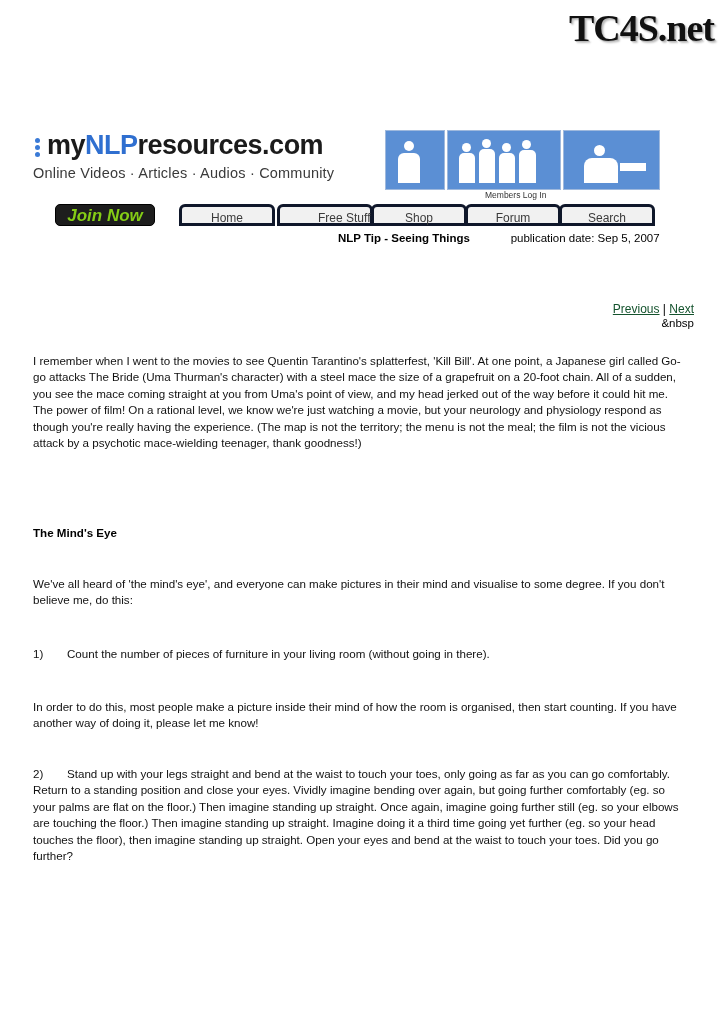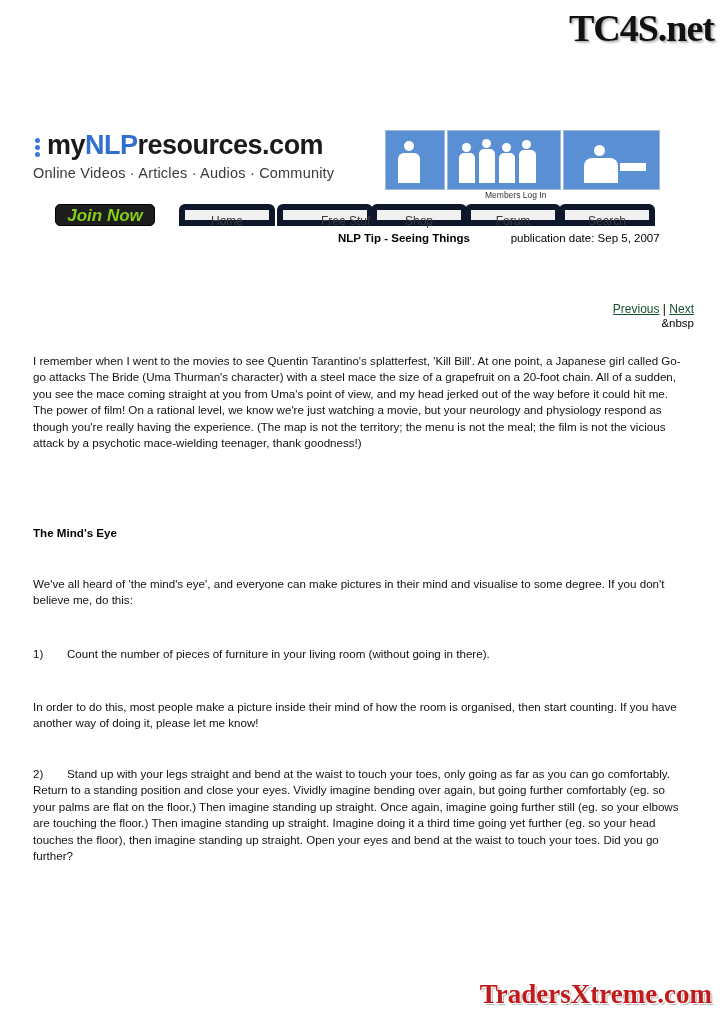--- a/index.html
+++ b/index.html
@@ -125,21 +125,21 @@
   }
   .nav-tab {
     position: absolute;
     top: 0;
     height: 22px;
     line-height: 22px;
     text-align: center;
     font-size: 12px;
     color: #3b3b3b;
     background: #f1f1f1;
-    border: 6px solid #0f172a;
+    border: 3px solid #0f172a;
     border-radius: 6px 6px 0 0;
     box-sizing: border-box;
     white-space: nowrap;
   }
   .nav-join {
     position: absolute;
     left: 22px;
     top: 0;
     width: 100px;
     height: 22px;
@@ -350,15 +350,14 @@
     <span class="indent-num">1)</span><span>Count the number of pieces of furniture in your living room (without going in there).</span>
   </div>
 
   <div class="para p4">In order to do this, most people make a picture inside their mind of how the room is organised, then start counting. If you have another way of doing it, please let me know!</div>
 
   <div class="para p5">
     <span class="indent-num">2)</span><span>Stand up with your legs straight and bend at the waist to touch your toes, only going as far as you can go comfortably. Return to a standing position and close your eyes. Vividly imagine bending over again, but going further comfortably (eg. so your palms are flat on the floor.) Then imagine standing up straight. Once again, imagine going further still (eg. so your elbows are touching the floor.) Then imagine standing up straight. Imagine doing it a third time going yet further (eg. so your head touches the floor), then imagine standing up straight. Open your eyes and bend at the waist to touch your toes. Did you go further?</span>
   </div>
 
 
-  <div class="tx-footer">TradersXtreme.com</div>
 
 </div>
 
 </body></html>

